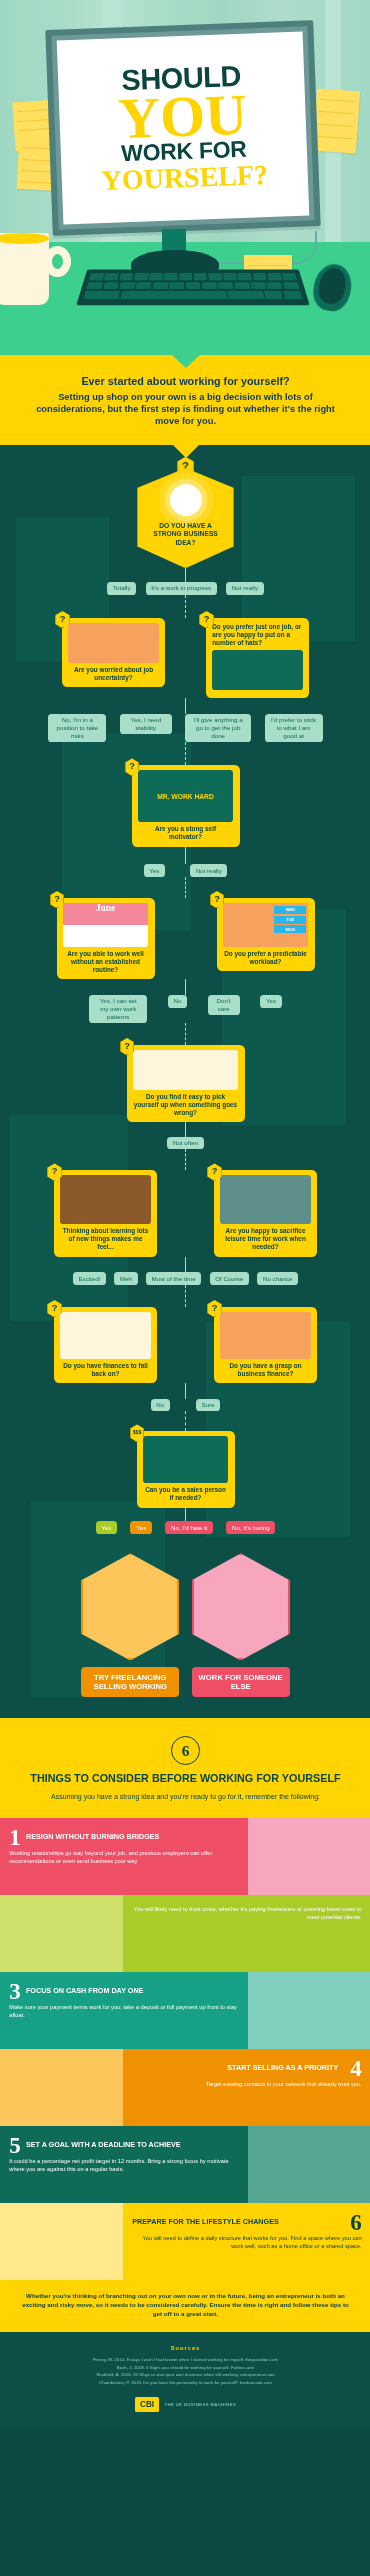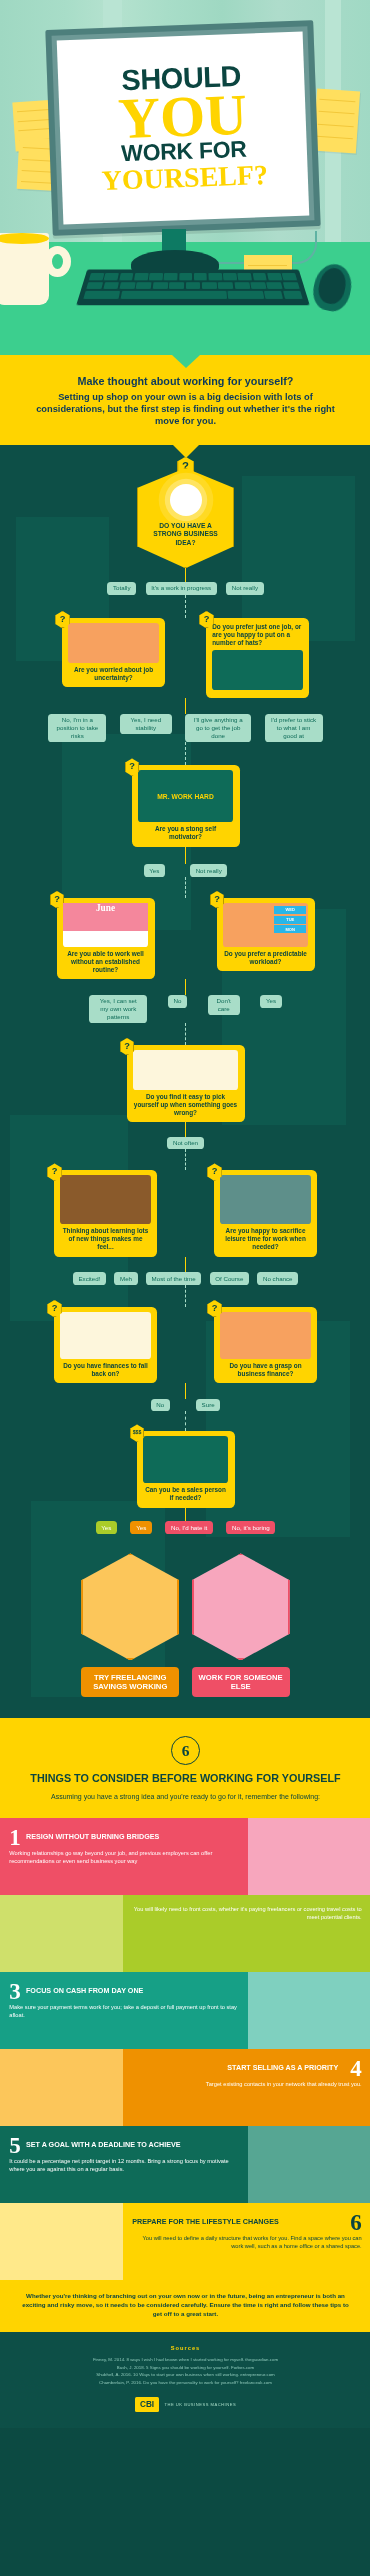--- a/index.html
+++ b/index.html
@@ -297,21 +297,21 @@
             <span class="kb-key" style="flex:1"></span>
           </div>
       </div>
     </div>
     <div class="mouse"></div>
     <div class="mug"></div>
     <div class="mug-handle"></div>
   </section>
 
   <section class="intro">
-    <div class="intro-head">Make thought about working for yourself?</div>
+    <div class="intro-head">Ever started about working for yourself?</div>
     <div class="intro-body">Setting up shop on your own is a big decision with lots of considerations, but the first step is finding out whether it's the right move for you.</div>
     <div class="intro-notch-bottom"></div>
   </section>
 
   <section class="flow">
     <div class="flow-bg-shape" style="left:15.5px;top:72px;width:93px;height:144px;"></div>
     <div class="flow-bg-shape" style="left:242px;top:31px;width:113px;height:165px;"></div>
     <div class="flow-bg-shape" style="left:62px;top:289px;width:129px;height:196px;"></div>
     <div class="flow-bg-shape" style="left:222px;top:464px;width:124px;height:216px;"></div>
     <div class="flow-bg-shape" style="left:10.3px;top:670px;width:118px;height:206px;"></div>
@@ -372,21 +372,21 @@
       <div class="row" style="gap:25px;">
         <div class="ansmint">Yes</div>
         <div class="ansmint">Not really</div>
       </div>
       <div class="vline dash" style="height:20.6px;margin:0 auto;"></div>
 
       <div class="row" style="gap:62px;align-items:flex-start;">
         <div class="qcard" style="width:98px;">
           <div class="qbadge">?</div>
           <div class="qart" style="background:#fff;position:relative;height:44px;">
-            <div style="position:absolute;left:0;top:0;right:0;height:28px;background:#f4879c;color:#fff;font-family:'Liberation Serif',serif;font-size:9.3px;text-align:center;">June</div>
+            <div style="position:absolute;left:0;top:0;right:0;height:22px;background:#f4879c;color:#fff;font-family:'Liberation Serif',serif;font-size:9.3px;text-align:center;">June</div>
           </div>
           <div>Are you able to work well without an established routine?</div>
         </div>
         <div class="qcard" style="width:98px;">
           <div class="qbadge">?</div>
           <div class="qart" style="background:#f7a15f;position:relative;height:44px;">
             <div style="position:absolute;right:2.1px;top:3.1px;width:32px;">
               <div style="background:#29b6e8;color:#fff;font-size:4.1px;text-align:center;margin-bottom:1.5px;padding:1.5px 0;">WED</div>
               <div style="background:#29b6e8;color:#fff;font-size:4.1px;text-align:center;margin-bottom:1.5px;padding:1.5px 0;">TUE</div>
               <div style="background:#29b6e8;color:#fff;font-size:4.1px;text-align:center;padding:1.5px 0;">MON</div>
@@ -473,21 +473,21 @@
       <div class="row" style="gap:13.4px;">
         <div class="ansmint ansgreen">Yes</div>
         <div class="ansmint ansorange">Yes</div>
         <div class="ansmint anspink">No, I'd hate it</div>
         <div class="ansmint anspink">No, it's boring</div>
       </div>
 
       <div class="outcomes">
         <div class="outcome">
           <div class="ohex b"></div>
-          <div class="olabel b">TRY FREELANCING SAVINGS WORKING</div>
+          <div class="olabel b">TRY FREELANCING SELLING WORKING</div>
         </div>
         <div class="outcome">
           <div class="ohex c"></div>
           <div class="olabel c">WORK FOR SOMEONE ELSE</div>
         </div>
       </div>
     </div>
   </section>
 
   <section class="six">

